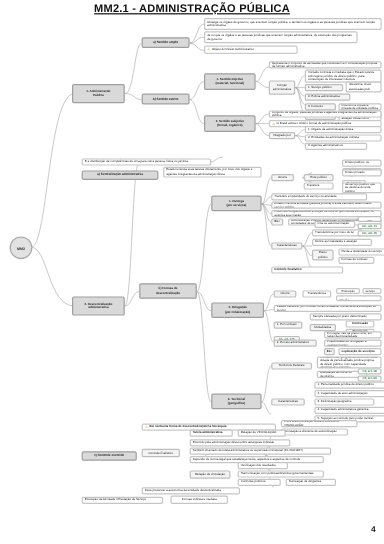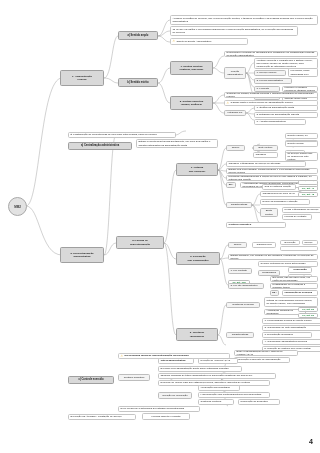--- a/index.html
+++ b/index.html
@@ -60,20 +60,21 @@
     background:#e2e2e2;border:.5px solid #a8a8a8;
     display:flex;align-items:center;justify-content:center;
     font-size:3px;font-weight:bold;color:#333;
   }
 </style>
 </head>
 <body>
 
 <div id="page">
 
+  <div class="doc-title">MM2.1 - ADMINISTRAÇÃO PÚBLICA</div>
 
   <svg class="links" viewBox="0 0 320 453">
 
     <path d="M26 206 C 40 206, 40 78, 62 78"></path>
     <path d="M26 206 C 40 206, 40 255, 62 255"></path>
 
     <path d="M104 78 C 112 78, 112 36, 118 36"></path>
     <path d="M104 78 C 112 78, 112 83, 118 83"></path>
 
     <path d="M158 36 C 164 36, 164 20, 170 20"></path>

